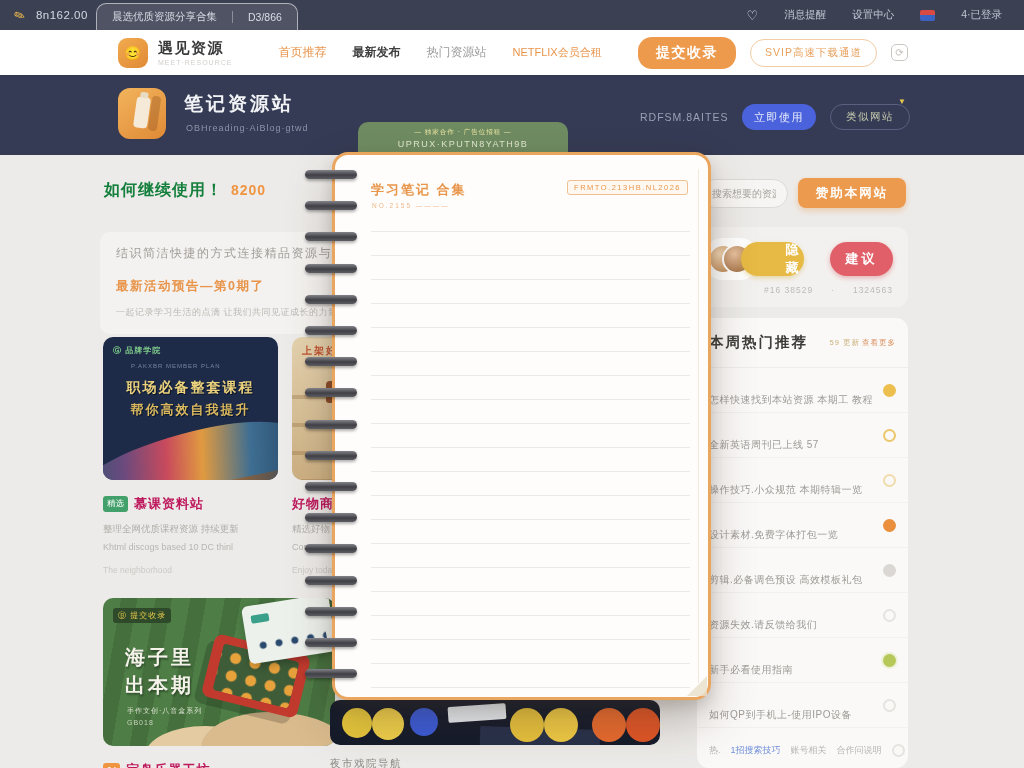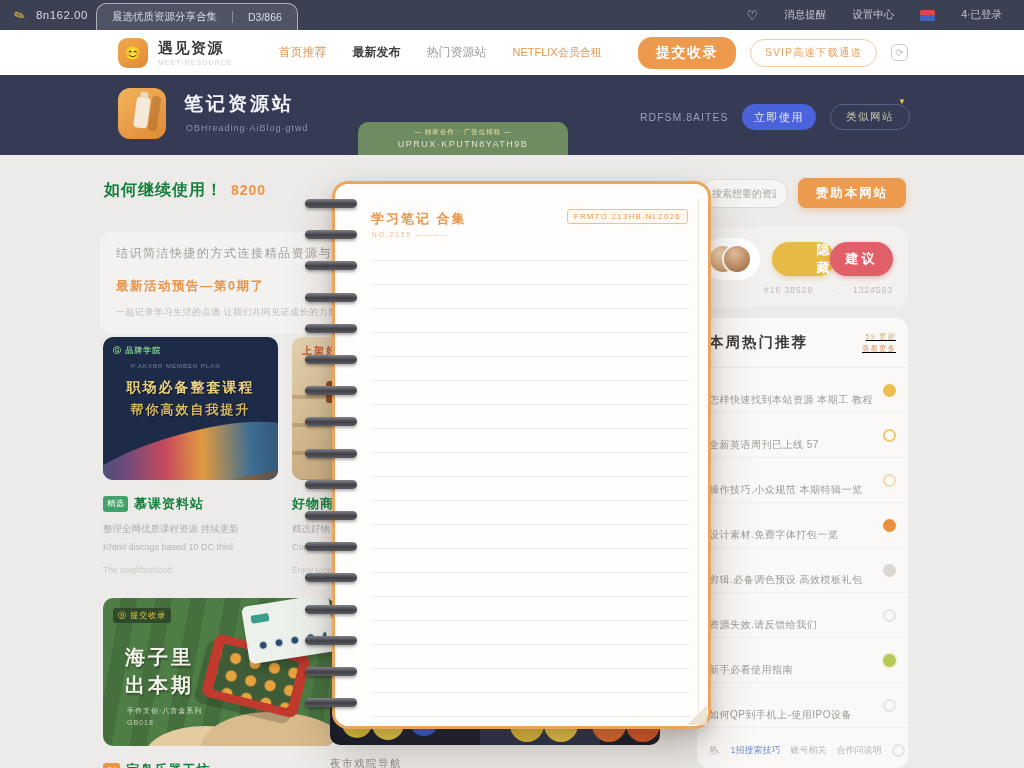--- a/index.html
+++ b/index.html
@@ -61,21 +61,21 @@
   .h-badge{font-size:14px;font-weight:bold;color:#ef9440;letter-spacing:1px;}
   .intro-card{position:absolute;left:100px;top:232px;width:592px;height:102px;background:#f4f2f0;border-radius:10px;z-index:2;overflow:hidden;}
   .intro-text{position:absolute;left:16px;top:13px;font-size:12px;color:#a09d99;letter-spacing:1.5px;white-space:nowrap;}
   .notice-title{position:absolute;left:16px;top:46px;font-size:12.5px;font-weight:bold;color:#e8944a;letter-spacing:1.5px;}
   .notice-sub{position:absolute;left:16px;top:74px;font-size:9px;color:#bcb9b4;letter-spacing:.5px;white-space:nowrap;}
 
   .card{position:absolute;z-index:2;}
   .card-trow{margin-top:15px;display:flex;align-items:center;gap:6px;}
   .tag-green{background:#42a06a;color:#fff;font-size:8.5px;padding:2px 4px;border-radius:3px;}
   .tag-orange{background:#ef9440;color:#fff;font-size:8.5px;padding:2px 4px;border-radius:3px;}
-  .card-title{font-size:13px;font-weight:bold;color:#15803d;letter-spacing:1px;white-space:nowrap;}
+  .card-title{font-size:13px;font-weight:bold;color:#be185d;letter-spacing:1px;white-space:nowrap;}
   .card-d1{margin-top:10px;font-size:9.5px;color:#b0ada9;white-space:nowrap;overflow:hidden;}
   .card-d2{margin-top:6px;font-size:9px;color:#b8b5b1;white-space:nowrap;overflow:hidden;}
   .card-d3{margin-top:13px;font-size:8.5px;color:#ccc9c5;white-space:nowrap;}
 
   .card1{left:103px;top:337px;width:175px;}
   .card1-img{position:relative;height:143px;border-radius:10px;background:#1d2a48;overflow:hidden;}
   .c1-logo{position:absolute;left:10px;top:8px;font-size:8px;color:#7ec98a;font-weight:bold;letter-spacing:1px;}
   .c1-small{position:absolute;left:28px;top:26px;font-size:6px;color:#7a849e;letter-spacing:1px;}
   .c1-t1{position:absolute;left:50%;transform:translateX(-50%);top:42px;font-size:14px;font-weight:bold;color:#ecd27c;letter-spacing:2px;white-space:nowrap;text-shadow:1px 1px 0 #0a1428;}
   .c1-t2{position:absolute;left:50%;transform:translateX(-50%);top:64px;font-size:13px;font-weight:bold;color:#d9b85e;letter-spacing:2px;white-space:nowrap;text-shadow:1px 1px 0 #0a1428;}
@@ -122,47 +122,47 @@
   
   .sb-search{position:absolute;left:700px;top:179px;width:88px;height:29px;border:1px solid #ddd9d4;border-radius:15px;background:#f7f5f3;font-size:10px;color:#a8a5a0;padding:0 11px;z-index:2;outline:none;font-family:inherit;}
   .sb-search::placeholder{color:#a8a5a0;}
   .sb-promote{position:absolute;left:798px;top:178px;width:108px;height:30px;background:#ec9a4e;border-radius:8px;color:#fff;font-weight:bold;font-size:12.5px;letter-spacing:2px;border:none;box-shadow:0 3px 6px rgba(230,150,70,.35);z-index:2;cursor:pointer;}
   .sb-comm{position:absolute;left:697px;top:227px;width:211px;height:80px;background:#f3f1ef;border-radius:12px;z-index:2;}
   .avatars{position:absolute;left:5px;top:11px;width:58px;height:42px;background:#fff;border-radius:21px;display:flex;align-items:center;padding-left:6px;}
   .av{width:30px;height:30px;border-radius:50%;border:2px solid #fff;flex-shrink:0;}
   .av1{background:radial-gradient(circle at 35% 30%,#f2d6b4,#c89868 70%,#9a6a40);}
   .av2{margin-left:-16px;background:radial-gradient(circle at 40% 30%,#e8c2a0,#b08055 70%,#7a5432);}
   .pill{position:absolute;top:15px;width:63px;height:34px;border-radius:17px;color:#fff;font-weight:bold;font-size:13px;letter-spacing:3px;border:none;display:flex;align-items:center;justify-content:center;cursor:pointer;}
-  .pill-y{left:75px;background:#e7ba45;box-shadow:0 2px 5px rgba(210,170,50,.4);padding-left:48px;}
+  .pill-y{left:44px;background:#e7ba45;box-shadow:0 2px 5px rgba(210,170,50,.4);padding-left:48px;}
   .pill-r{left:133px;background:#e05f68;box-shadow:0 2px 5px rgba(210,80,90,.4);}
   .sb-stats{position:absolute;left:58px;right:6px;top:58px;display:flex;justify-content:space-around;font-size:8.5px;color:#bdbab5;letter-spacing:1px;}
 
   .sb-rec{position:absolute;left:697px;top:318px;width:211px;height:450px;background:#fbf9f8;border-radius:12px;z-index:2;overflow:hidden;}
   .rec-head{height:50px;border-bottom:1px solid #f0edea;display:flex;align-items:center;padding:0 12px;}
   .rec-title{font-size:14.5px;font-weight:bold;color:#3e3c39;letter-spacing:2px;white-space:nowrap;}
-  .rec-note{margin-left:auto;text-align:right;display:flex;flex-direction:column;gap:2px;text-decoration:underline;}
+  .rec-note{margin-left:auto;text-align:right;display:flex;gap:2px;}
   .rec-note1{font-size:7.5px;color:#c9b27a;letter-spacing:1px;}
   .rec-note2{font-size:7.5px;color:#d98e5a;letter-spacing:1px;}
   .rec-item{height:45px;display:flex;align-items:center;padding:0 12px;border-bottom:1px solid #f3f0ed;cursor:pointer;}
   .rec-item:last-of-type{border-bottom:none;}
   .rec-text{font-size:10px;color:#9d9a95;letter-spacing:.5px;white-space:nowrap;overflow:hidden;flex:1;margin-top:20px;}
   .rec-ic{width:13px;height:13px;border-radius:50%;margin-left:8px;flex-shrink:0;}
   [data-icon="yellow-solid"]{background:#ecbf4e;}
   [data-icon="yellow-outline"]{border:2px solid #ecc76a;}
   [data-icon="pale-outline"]{border:2px solid #f0dcab;}
   [data-icon="orange-solid"]{background:#ea8f3c;}
   [data-icon="gray-solid"]{background:#dbd8d4;}
   [data-icon="gray-outline"]{border:2px solid #e6e3df;}
   [data-icon="green-solid"]{background:#b6c85a;box-shadow:0 0 0 2px #eef2d8;}
   .rec-footer{height:44px;display:flex;align-items:center;gap:10px;padding:0 12px;font-size:9px;color:#b8b5b0;white-space:nowrap;}
   .f-link{color:#6f8fd8;cursor:pointer;}
   .rec-footer .rec-ic{margin-left:auto;}
 
   
-  .notebook{position:absolute;left:332px;top:152px;width:379px;height:548px;z-index:30;margin-top:29px;}
+  .notebook{position:absolute;left:332px;top:152px;width:379px;height:548px;z-index:30;}
   .nb-page{position:absolute;inset:0;background:#fffdfb;border:3px solid #eaa55e;border-radius:16px;box-shadow:0 22px 45px rgba(70,55,40,.28),0 6px 14px rgba(70,55,40,.16);}
   .nb-title{position:absolute;left:36px;top:26px;font-size:13px;font-weight:bold;color:#e8964c;letter-spacing:2px;}
   .nb-sub{position:absolute;left:37px;top:47px;font-size:6.5px;color:#ecb98c;letter-spacing:2px;}
   .nb-badge{position:absolute;right:20px;top:25px;border:1px solid #eec193;border-radius:3px;padding:2px 6px;font-size:7.5px;color:#e8964c;letter-spacing:1.5px;background:#fff8f0;}
   .nb-lines .rule{position:absolute;left:36px;right:18px;height:1px;background:#eceae6;}
   .nb-rings .ring{position:absolute;left:-27px;width:52px;height:9px;border-radius:4.5px;background:linear-gradient(180deg,#83838a,#3f3f45 55%,#5c5c63);box-shadow:0 2px 3px rgba(0,0,0,.3);}
   .nb-fold{position:absolute;right:9px;top:14px;bottom:14px;width:1px;background:#f2e9dc;}
   .nb-curl{position:absolute;right:1px;bottom:1px;width:0;height:0;border-bottom:20px solid #e9dec9;border-left:20px solid transparent;opacity:.8;}
 </style>
 </head>

